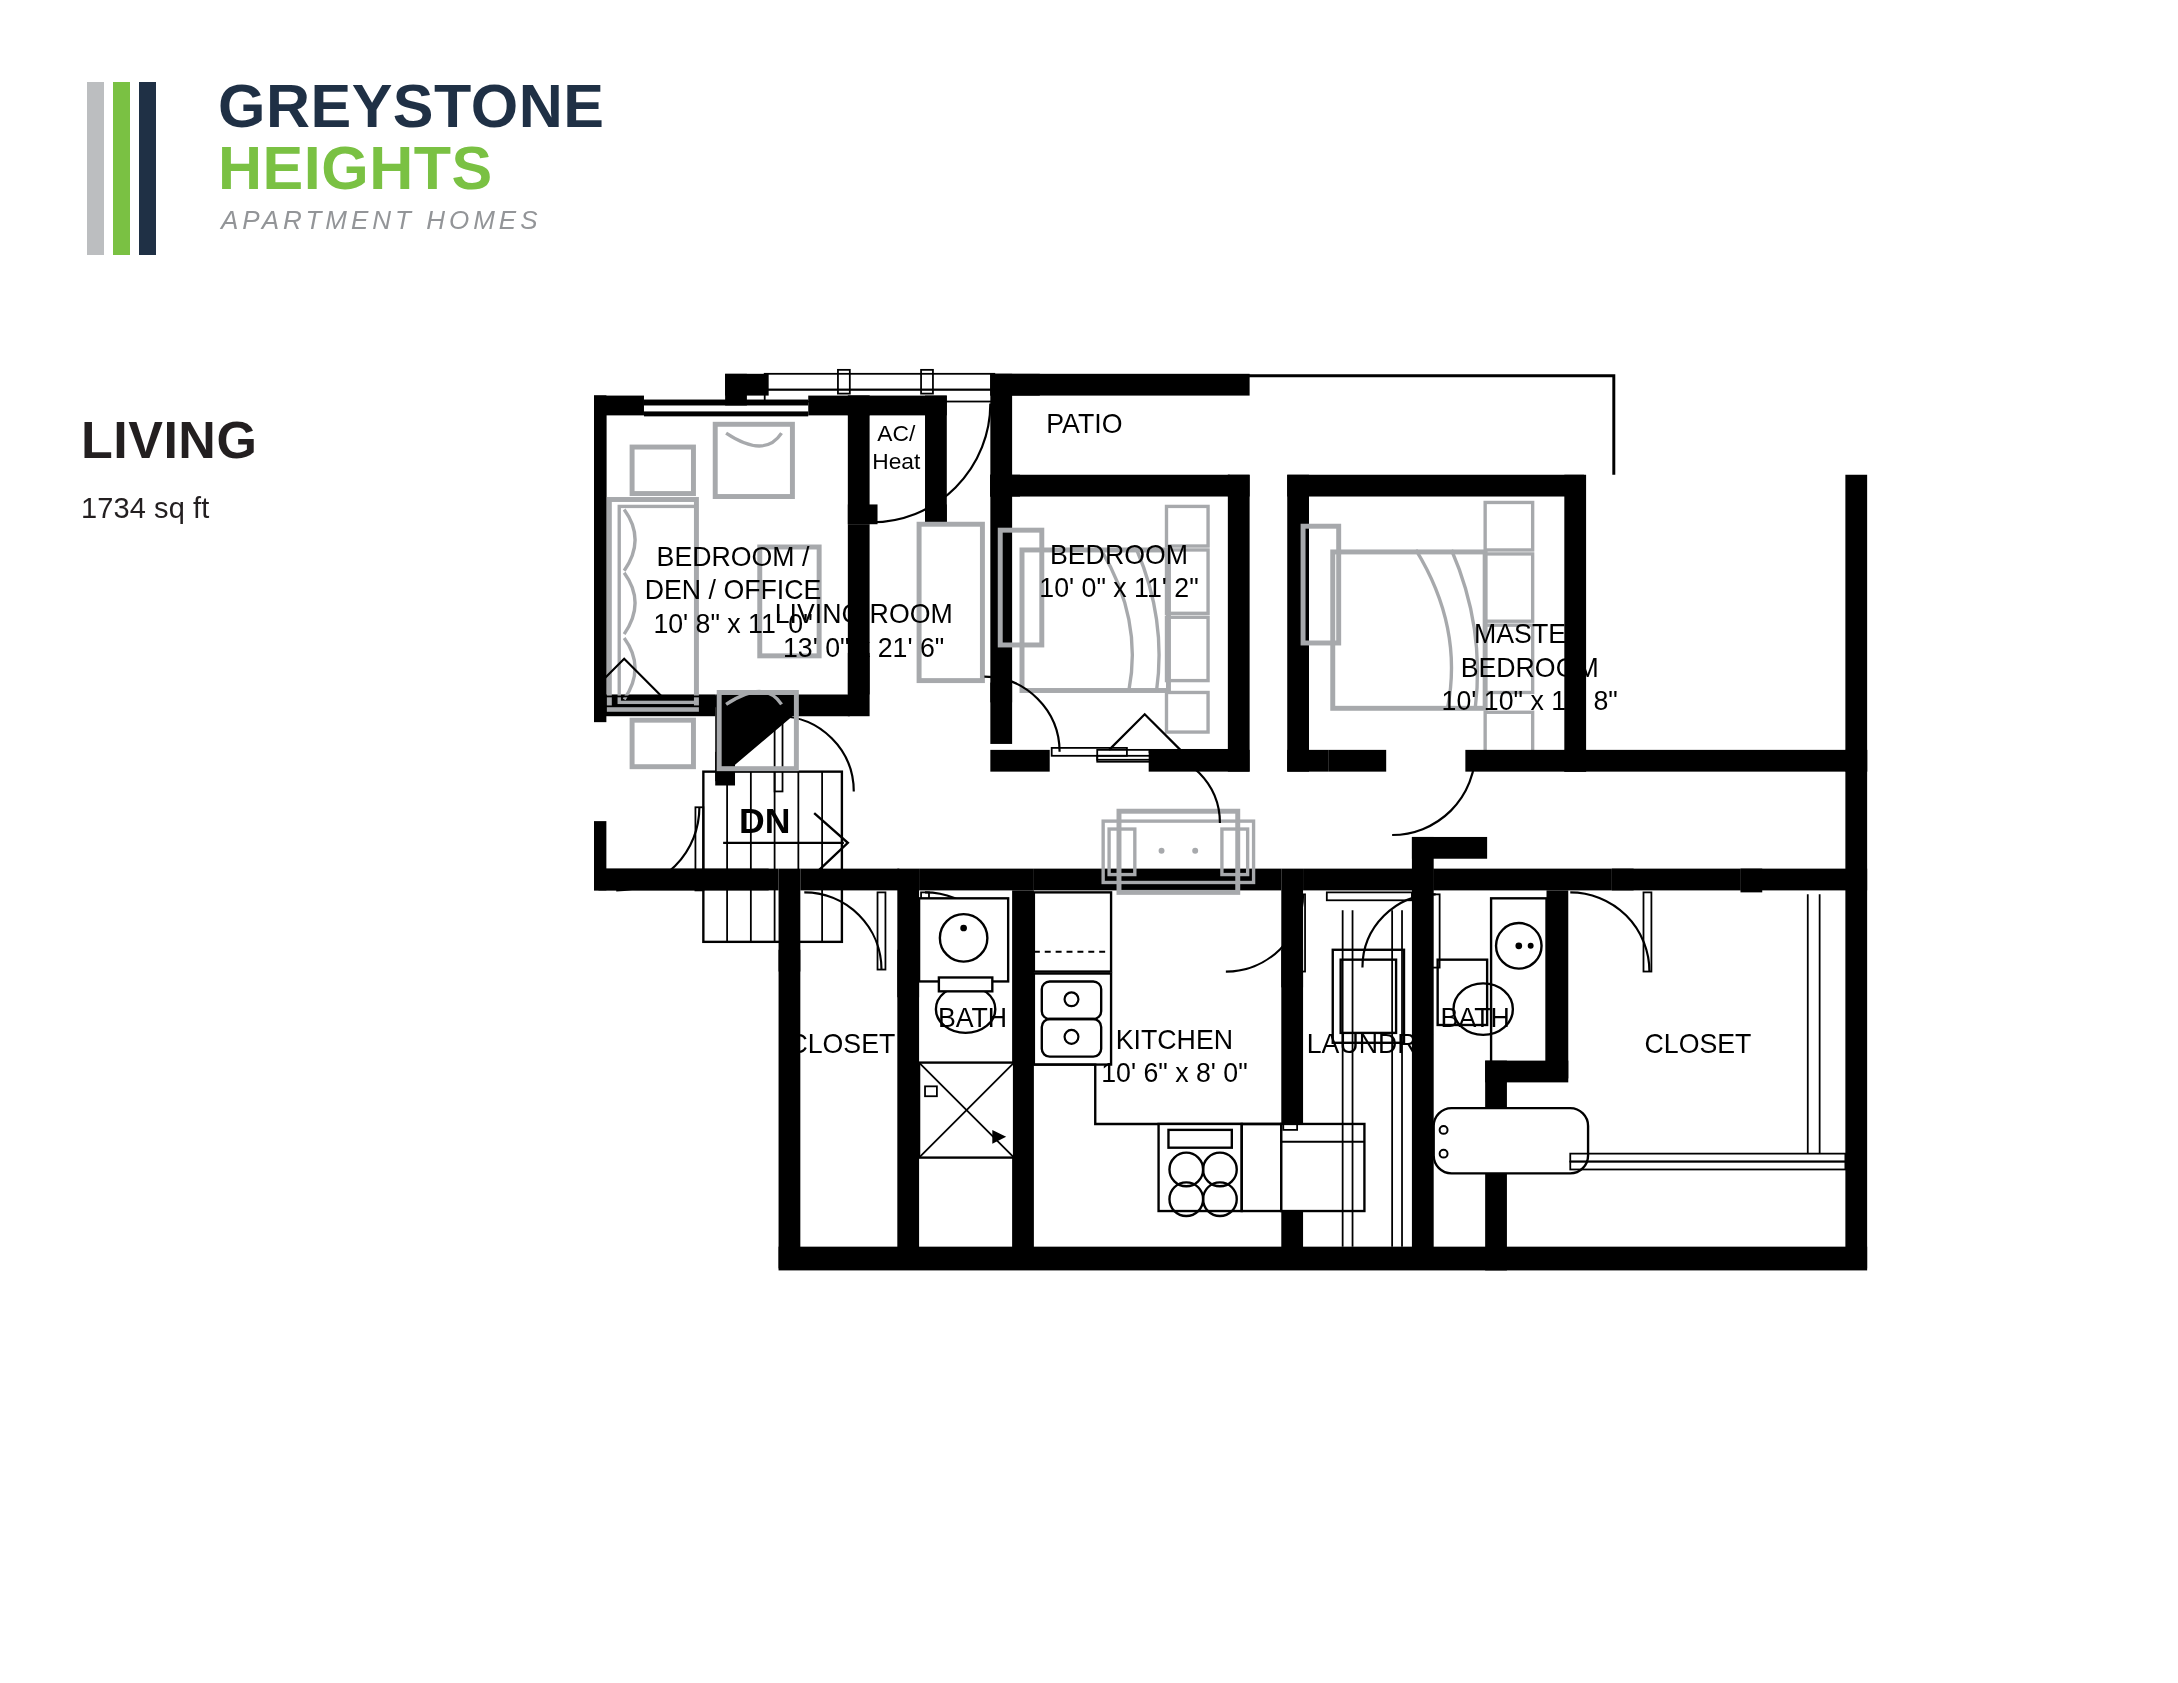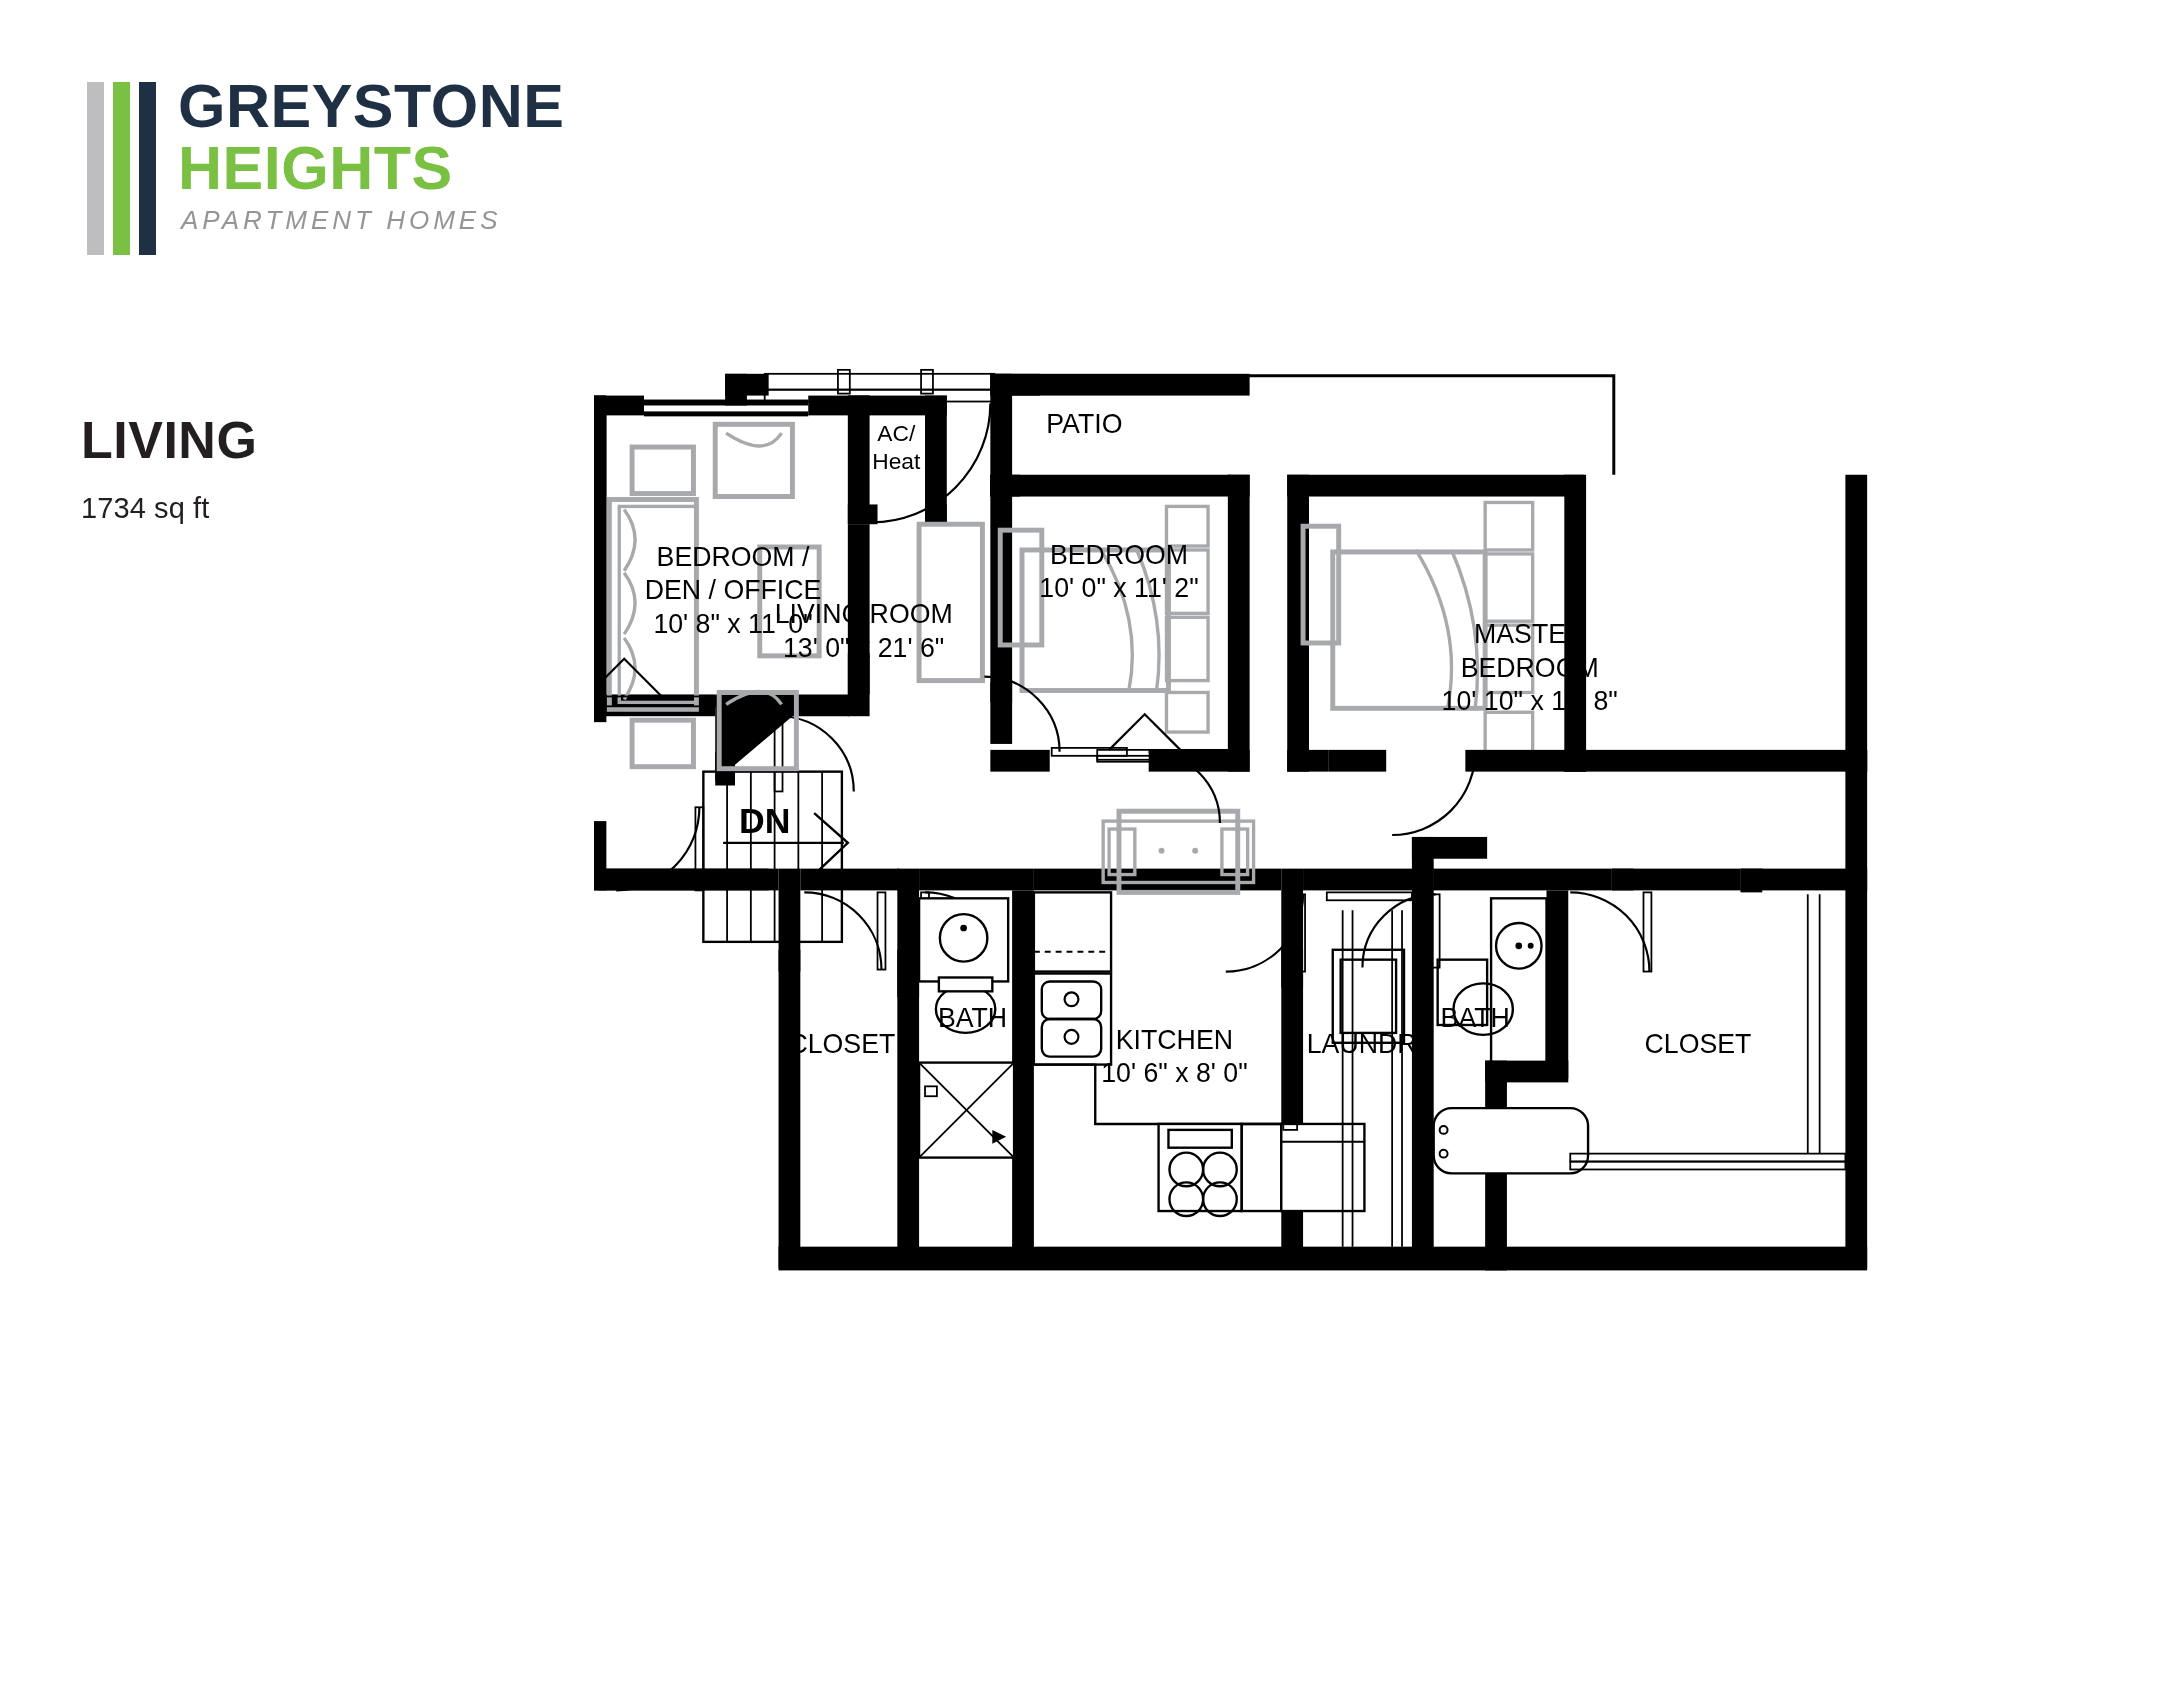--- a/index.html
+++ b/index.html
@@ -30,21 +30,21 @@
     margin-right: 22px;
     margin-top: 5px;
   }
   .logo-bar {
     width: 17px;
     height: 100%;
     margin-right: 9px;
   }
   .logo-bar:last-child { margin-right: 0; }
 
-  #logo-words { display: flex; flex-direction: column; }
+  #logo-words { display: flex; flex-direction: column; margin-left: 40px; }
   #logo-line-1 {
     font-size: 61px;
     font-weight: bold;
     letter-spacing: 0.5px;
     line-height: 0.96;
   }
   #logo-line-2 {
     font-size: 61px;
     font-weight: bold;
     letter-spacing: 0.5px;

